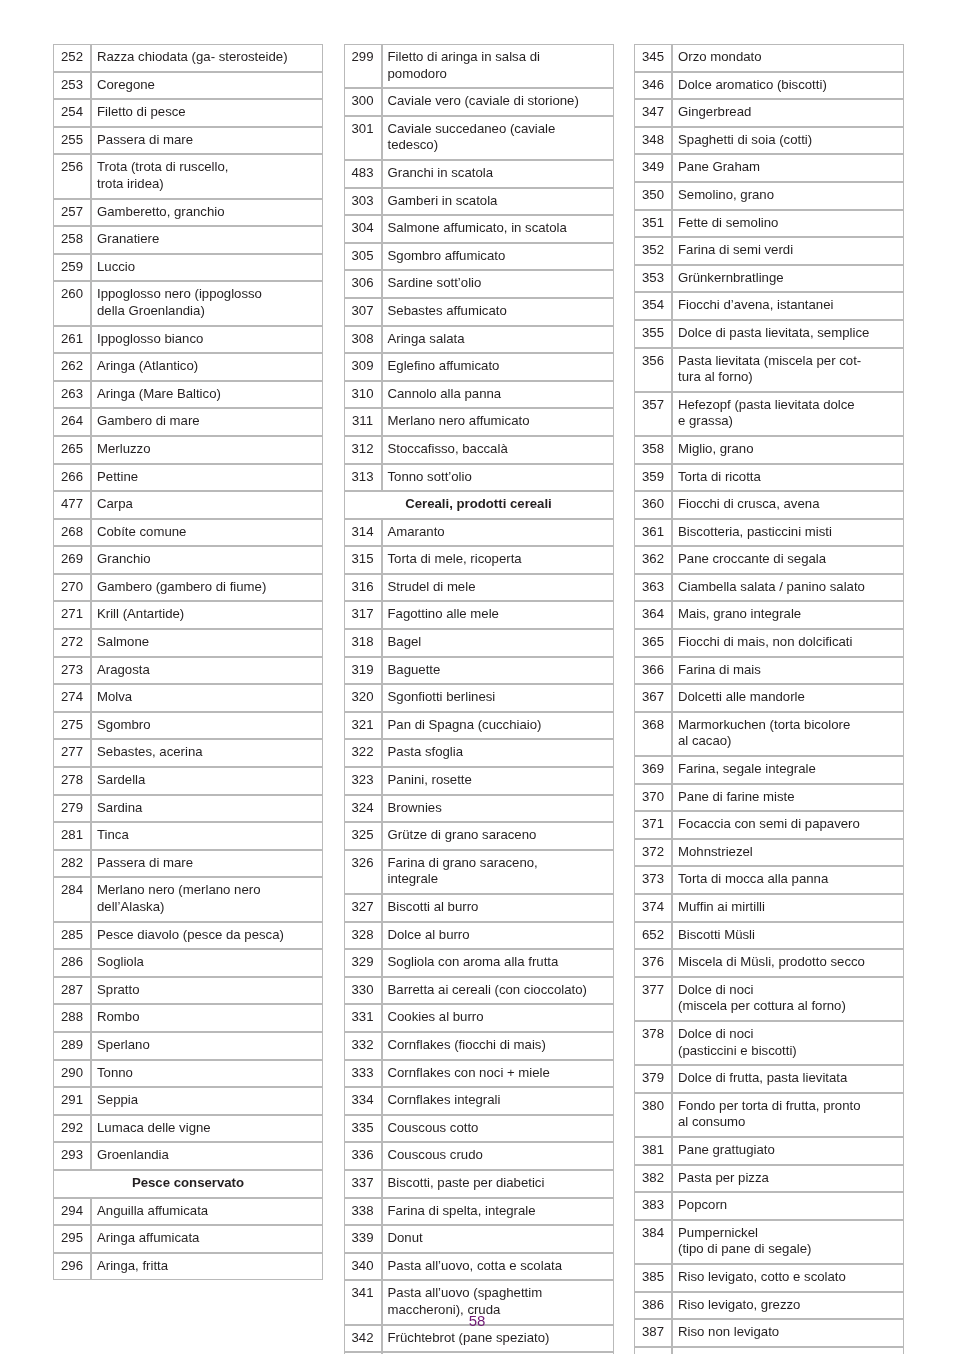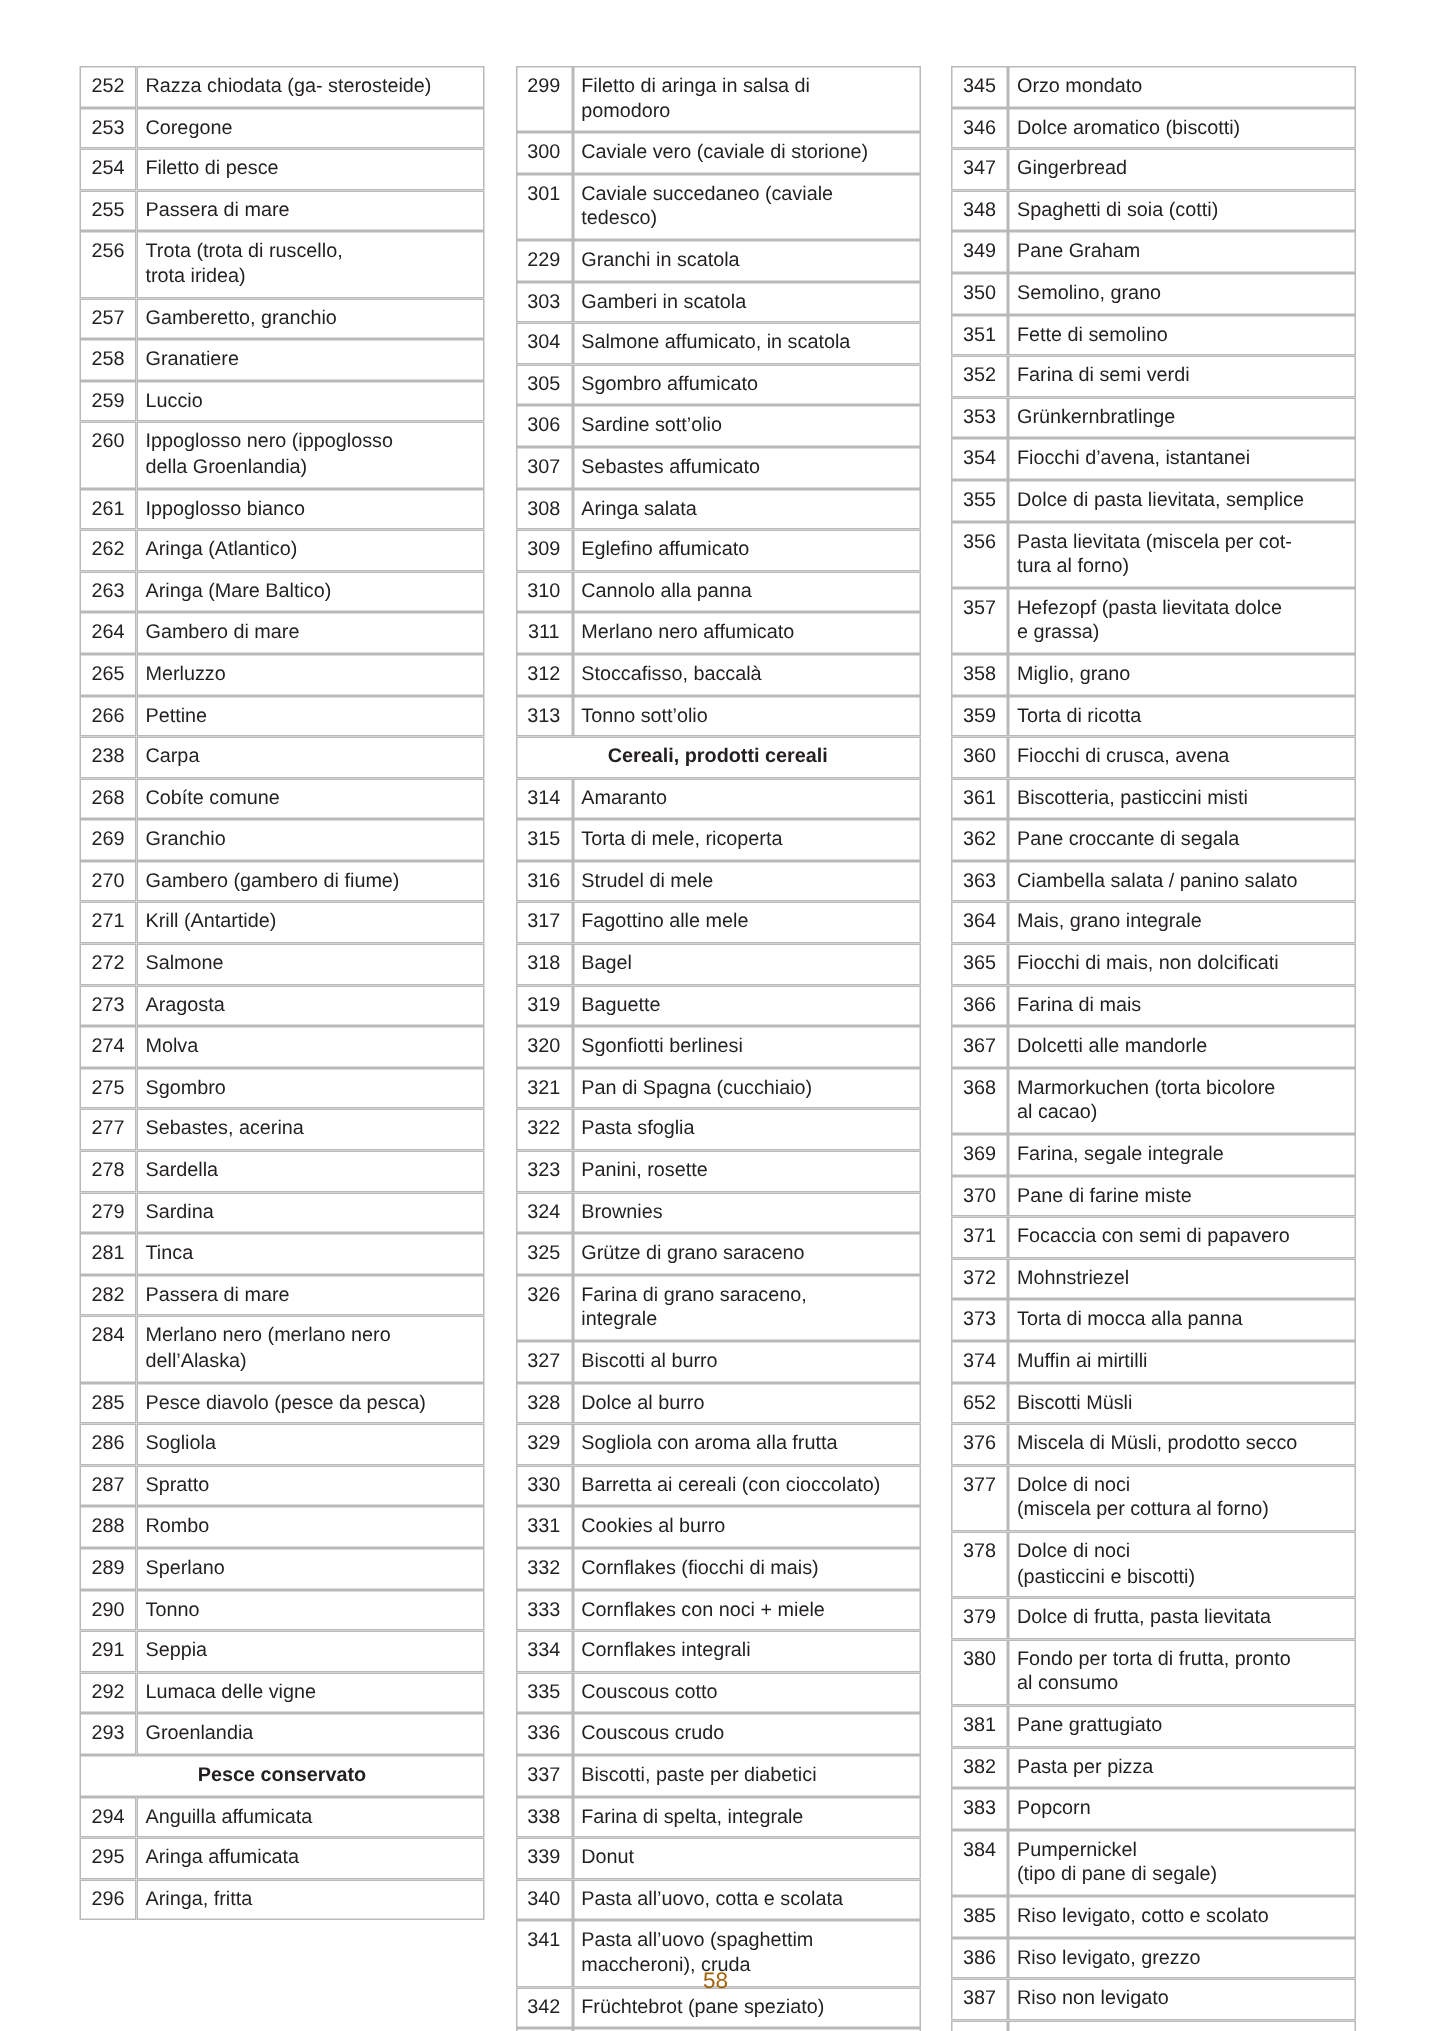--- a/index.html
+++ b/index.html
@@ -64,21 +64,21 @@
     padding-left: 8px;
     text-align: center;
   }
   .pageno {
     position: absolute;
     left: 0;
     top: 1312px;
     width: 954px;
     text-align: center;
     font-size: 15px;
-    color: #a16207;
+    color: #701a75;
   }
 </style>
 </head>
 <body>
 
 <div class="page">
   <div class="columns">
     <div class="col">
       <table class="idx">
           <tbody id="tbody-0">
@@ -136,21 +136,21 @@
             </tr>
             <tr>
               <td class="num">265</td>
               <td class="label">Merluzzo</td>
             </tr>
             <tr>
               <td class="num">266</td>
               <td class="label">Pettine</td>
             </tr>
             <tr>
-              <td class="num">238</td>
+              <td class="num">477</td>
               <td class="label">Carpa</td>
             </tr>
             <tr>
               <td class="num">268</td>
               <td class="label">Cobíte comune</td>
             </tr>
             <tr>
               <td class="num">269</td>
               <td class="label">Granchio</td>
             </tr>
@@ -265,21 +265,21 @@
             </tr>
             <tr>
               <td class="num">300</td>
               <td class="label">Caviale vero (caviale di storione)</td>
             </tr>
             <tr>
               <td class="num">301</td>
               <td class="label">Caviale succedaneo (caviale<br>tedesco)</td>
             </tr>
             <tr>
-              <td class="num">229</td>
+              <td class="num">483</td>
               <td class="label">Granchi in scatola</td>
             </tr>
             <tr>
               <td class="num">303</td>
               <td class="label">Gamberi in scatola</td>
             </tr>
             <tr>
               <td class="num">304</td>
               <td class="label">Salmone affumicato, in scatola</td>
             </tr>

